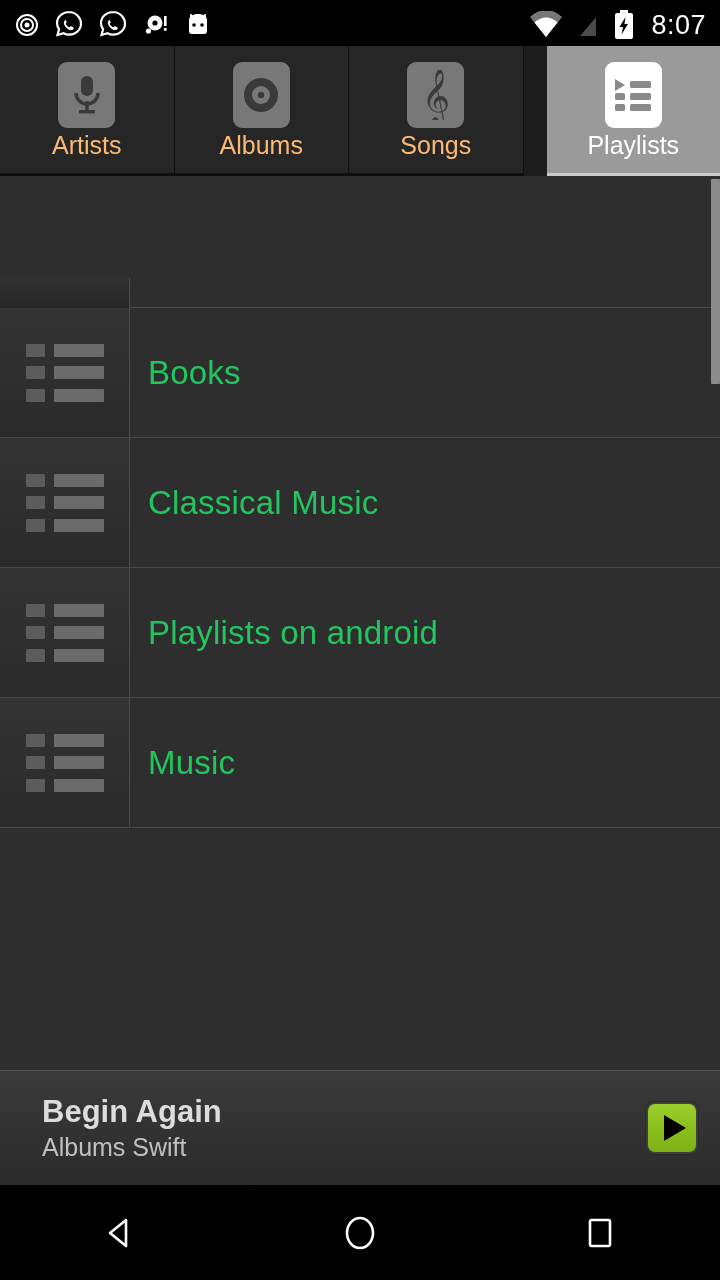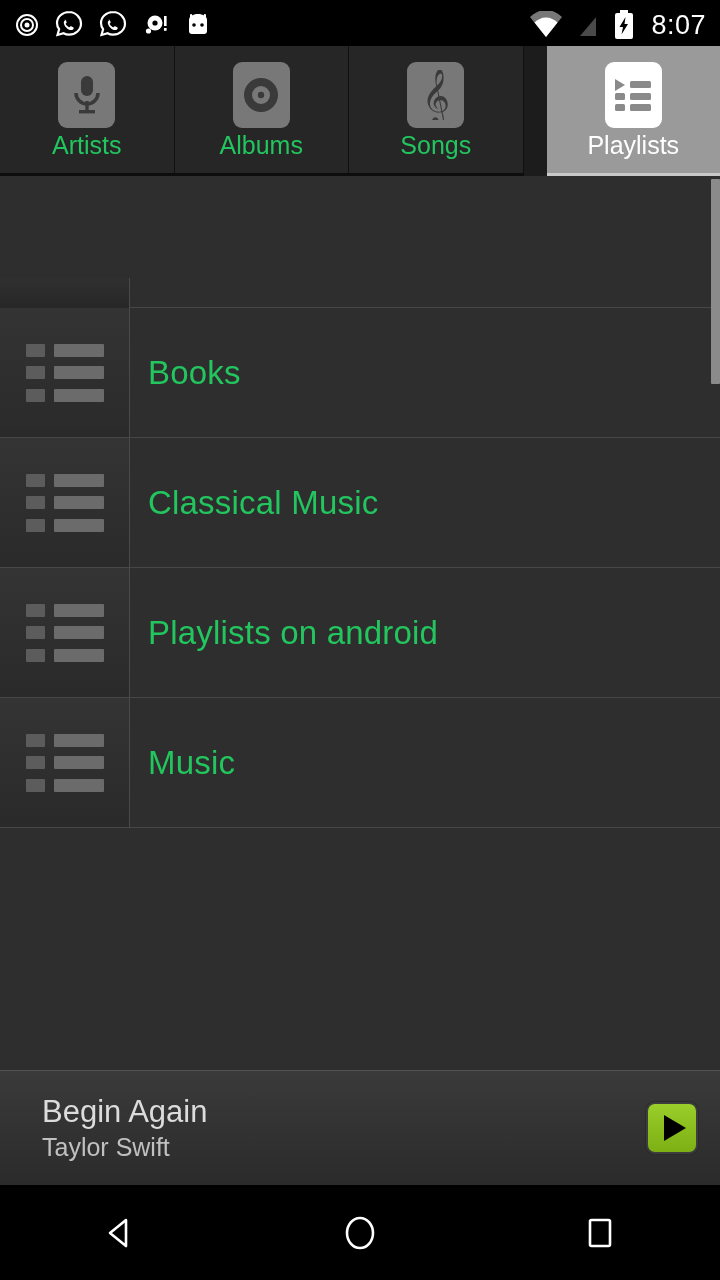--- a/index.html
+++ b/index.html
@@ -44,21 +44,21 @@
     background:#9a9a9a;
     border-bottom:3px solid #c9c9c9;
   }
   .tab-icon-box {
     width:57px; height:66px; border-radius:9px;
     background:#787878;
     display:flex; align-items:center; justify-content:center;
   }
   .tab.active .tab-icon-box { background:#ffffff; }
   .tab-label {
-    font-size:25px; color:#22c55e; line-height:1;
+    font-size:25px; color:#fdba74; line-height:1;
     padding-top:2px;
   }
   .tab.active .tab-label { color:#ffffff; }
 
   
   .list-area {
     position:absolute; top:176px; left:0; width:720px; height:894px;
     background:#2e2e2e; overflow:hidden;
   }
   .spacer-row {
@@ -110,21 +110,21 @@
 
   
   .now-playing {
     position:absolute; top:1070px; left:0; width:720px; height:115px;
     background:linear-gradient(to bottom,#3a3a3a,#2b2b2b);
     border-top:1px solid #525252;
     display:flex; align-items:center;
     padding:0 22px 0 42px;
   }
   .np-text { flex:1; display:flex; flex-direction:column; gap:6px; }
-  .np-title { font-size:31px; color:#dcdcdc; line-height:1.05; }
+  .np-title { font-size:31px; color:#dcdcdc; line-height:1.05;font-weight:bold; }
   .np-artist { font-size:25px; color:#c0c0c0; line-height:1.05; }
   .np-play {
     width:52px; height:52px; border-radius:9px;
     background:linear-gradient(to bottom,#9ace2a,#7cb014);
     border:2px solid #3d3d3d;
     display:flex; align-items:center; justify-content:center;
     box-shadow:0 0 0 1px #2a2a2a;
   }
   .np-tri {
     width:0; height:0;
@@ -332,21 +332,21 @@
       </div>
       <div class="row-label">Music</div>
     </div>
   </div>
 
   <div class="scroll-thumb"></div>
 
   <div class="now-playing">
     <div class="np-text">
       <div class="np-title">Begin Again</div>
-      <div class="np-artist">Taylor Swift</div>
+      <div class="np-artist">Albums Swift</div>
     </div>
     <div class="np-play">
       <div class="np-tri"></div>
     </div>
   </div>
 
   <div class="navbar">
     <div class="nav-btn">
       <svg width="38" height="38" viewBox="0 0 38 38">
         <path d="M25 6 L9 19 L25 32 Z" fill="none" stroke="#fff" stroke-width="2.6" stroke-linejoin="round"></path>

